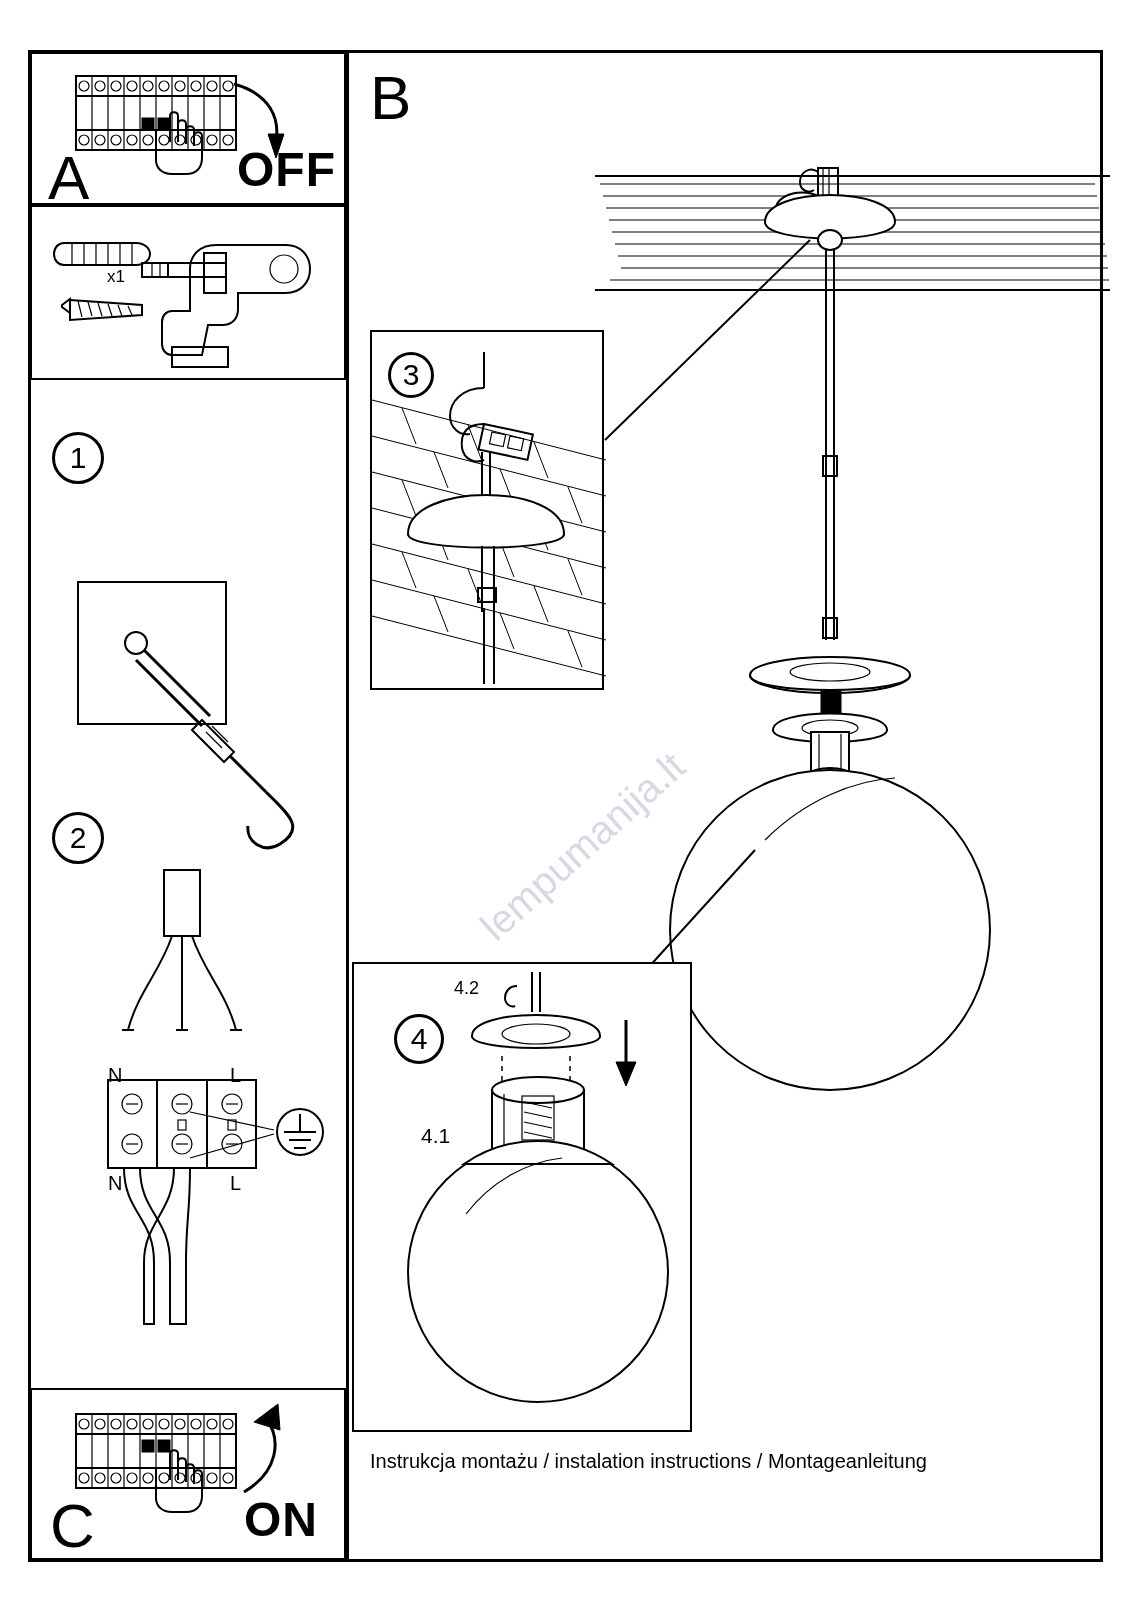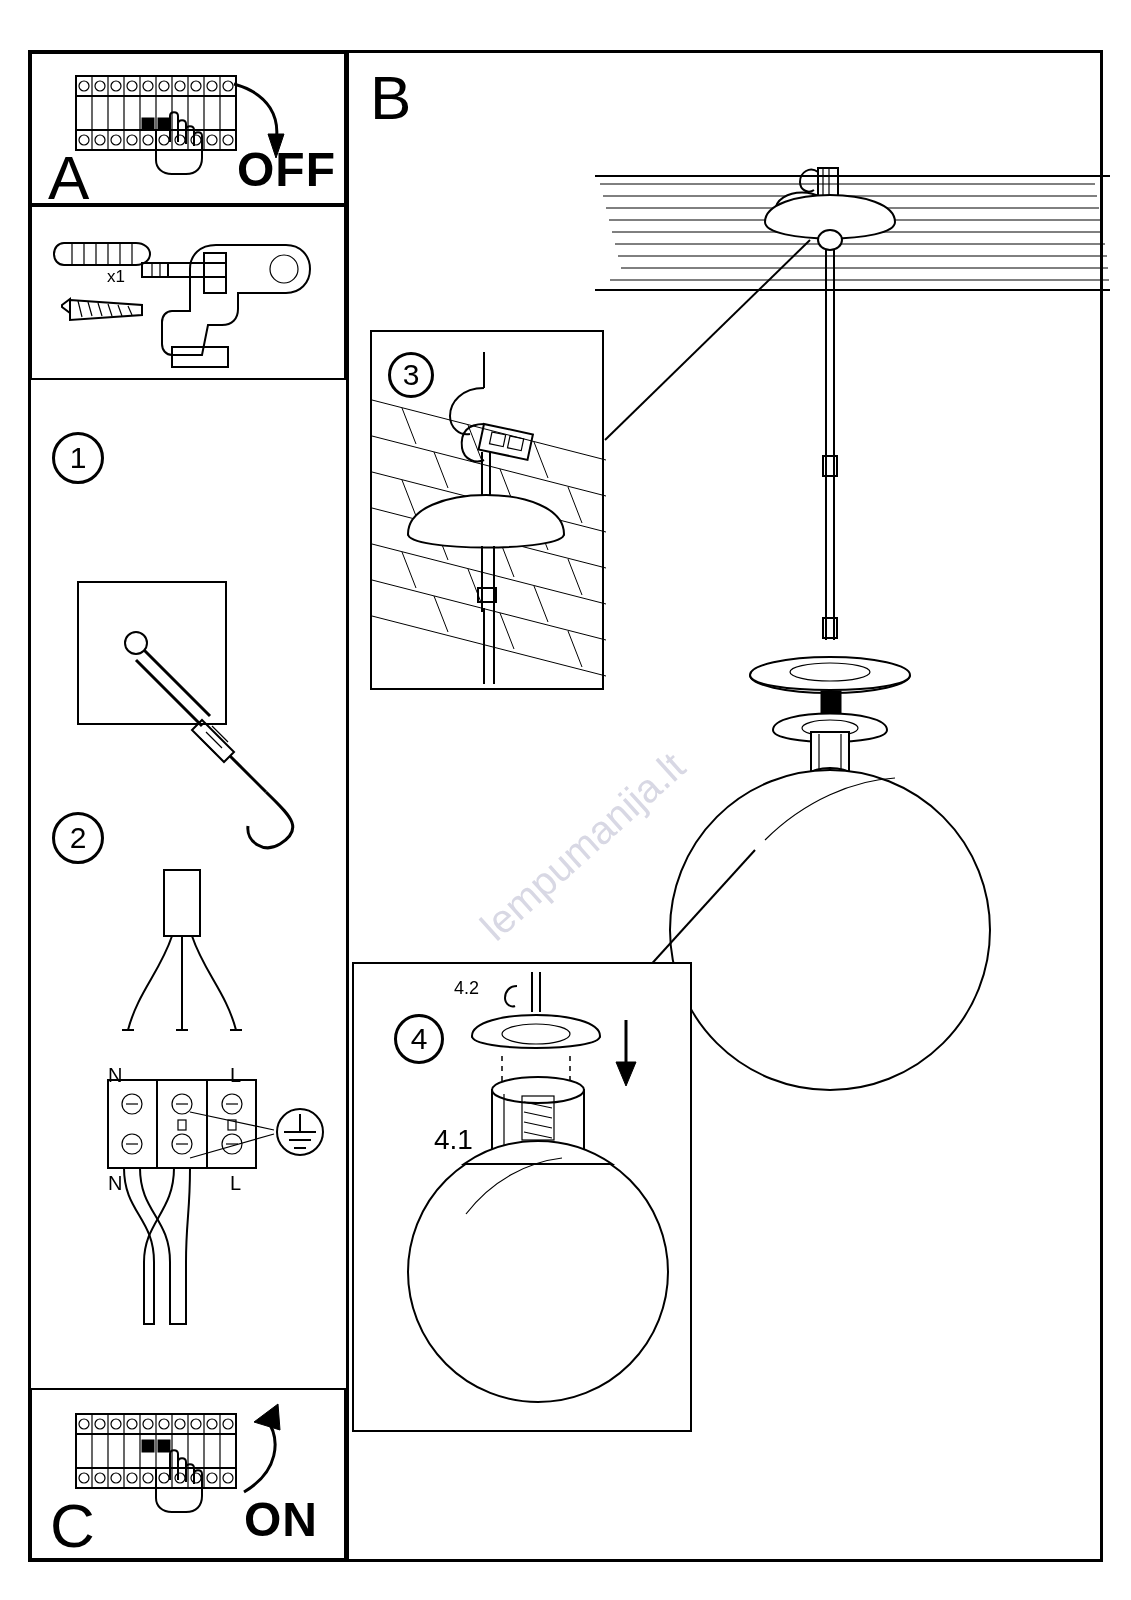--- a/index.html
+++ b/index.html
@@ -456,19 +456,20 @@
         <line class="st-thin" x1="150" y1="130" x2="150" y2="198"></line>
       </g>
 
       <g>
         <circle class="fill-w" cx="184" cy="308" r="130"></circle>
         <path class="fill-w" d="M110 200 a 130 130 0 0 1 148 0 z"></path>
         <path class="st-thin" d="M112 250 c 26 -34 62 -52 96 -56" fill="none"></path>
       </g>
     </svg>
     <div class="lbl" style="left:100px; top:14px; font-size:18px;">4.2</div>
-    <div class="lbl" style="left:80px; top:160px; font-size:28px;">4.1</div>
-  </div>
-
+    <div class="lbl" style="left:67px; top:160px; font-size:21px;">4.1</div>
+  </div>
+
+  <div class="lbl footer-line" style="left:370px; top:1450px;">Instrukcja montażu / instalation instructions / Montageanleitung</div>
 
   <div style="position:absolute; left:346px; top:52px; width:3px; height:1509px; background:#000;"></div>
 
 </div>
 
 </body></html>

